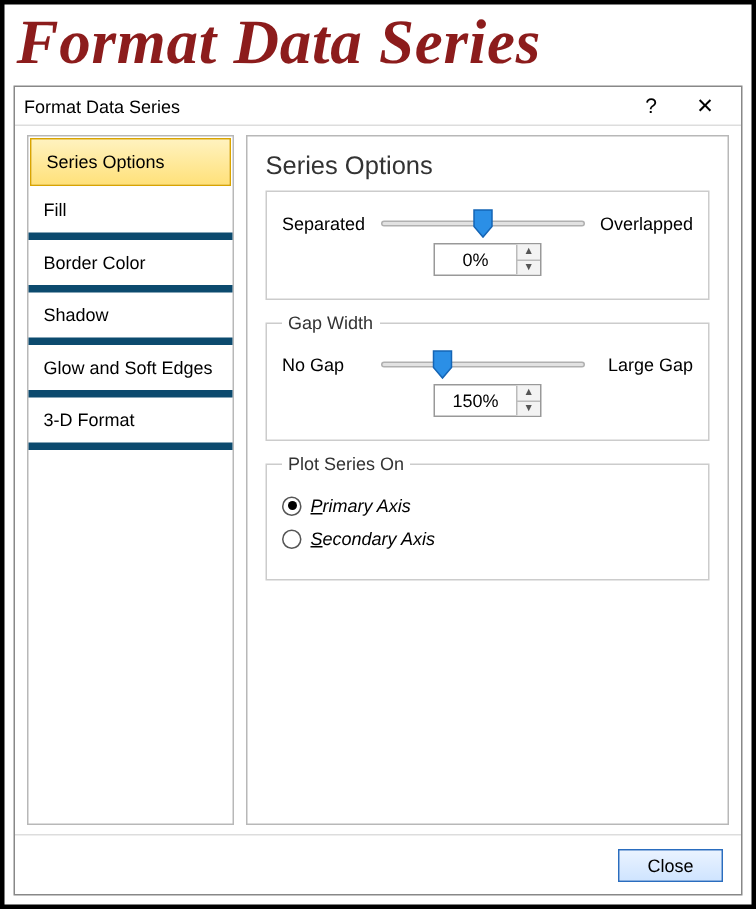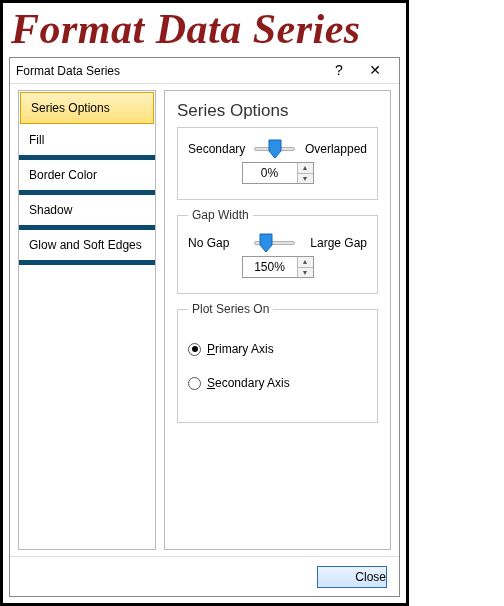--- a/index.html
+++ b/index.html
@@ -5,21 +5,21 @@
   * { box-sizing: border-box; }
   body {
     margin: 0;
     font-family: "Segoe UI", Tahoma, sans-serif;
     background: #fff;
     width: 504px;
     height: 606px;
   }
   .outer {
     border: 3px solid #000;
-    width: 409px;
+    width: 504px;
     height: 606px;
     position: relative;
     background: #fff;
   }
   .banner {
     color: #8c1c1c;
     font-style: italic;
     font-weight: 700;
     font-family: "Georgia", "Times New Roman", serif;
     font-size: 42px;
@@ -152,22 +152,23 @@
   .numbox .spin div {
     flex:1; border-left:1px solid #bbb;
     display:flex;align-items:center;justify-content:center;
     font-size:7px;color:#555;background:#f3f3f3;
   }
   .numbox .spin div:first-child{border-bottom:1px solid #bbb;}
   .radio-row {
     display: flex;
     align-items: center;
     gap: 6px;
-    margin: 20px 0;
+    margin: 8px 0;
     cursor: default;
+    font-style: italic;
   }
   .radio {
     width: 13px; height: 13px; border:1px solid #555; border-radius:50%;
     position: relative; background:#fff;
   }
   .radio.checked::after {
     content:""; position:absolute; left:2.5px; top:2.5px;
     width:6px; height:6px; border-radius:50%; background:#000;
   }
   .underline-first::first-letter { text-decoration: underline; }
@@ -178,21 +179,21 @@
     justify-content: flex-end;
     align-items: center;
     padding: 0 12px;
   }
   .close-btn {
     min-width: 70px;
     height: 22px;
     border: 1px solid #2a6dbf;
     background: linear-gradient(#eaf3ff, #cfe4ff);
     font-size: 12px;
-    text-align: right;
+    text-align: center;
     line-height: 20px;
     cursor: default;
   }
 </style>
 </head>
 <body>
 
 <div class="outer">
   <div class="banner">Format Data Series</div>
 
@@ -203,28 +204,29 @@
       <div class="tbtn">✕</div>
     </div>
 
     <div class="body">
       <div class="sidebar">
         <div class="side-item selected">Series Options</div>
         <div class="side-item">Fill</div>
         <div class="side-item">Border Color</div>
         <div class="side-item">Shadow</div>
         <div class="side-item">Glow and Soft Edges</div>
+        <div class="side-item">3-D Format</div>
       </div>
 
       <div class="content">
         <h1>Series Options</h1>
 
         <fieldset class="group">
           <div class="slider-row">
-            <span class="lbl">Secondary</span>
+            <span class="lbl">Separated</span>
             <div class="slider">
               <div class="track"></div>
               <div class="thumb" id="overlap-thumb" style="left: calc(50% - 7px);">
                 <svg width="14" height="20" viewBox="0 0 14 20">
                     <path d="M1 1 H13 V12 L7 19 L1 12 Z" fill="#2b8fe6" stroke="#1565b5"></path>
                   </svg>
               </div>
             </div>
             <span class="right-lbl">Overlapped</span>
           </div>

